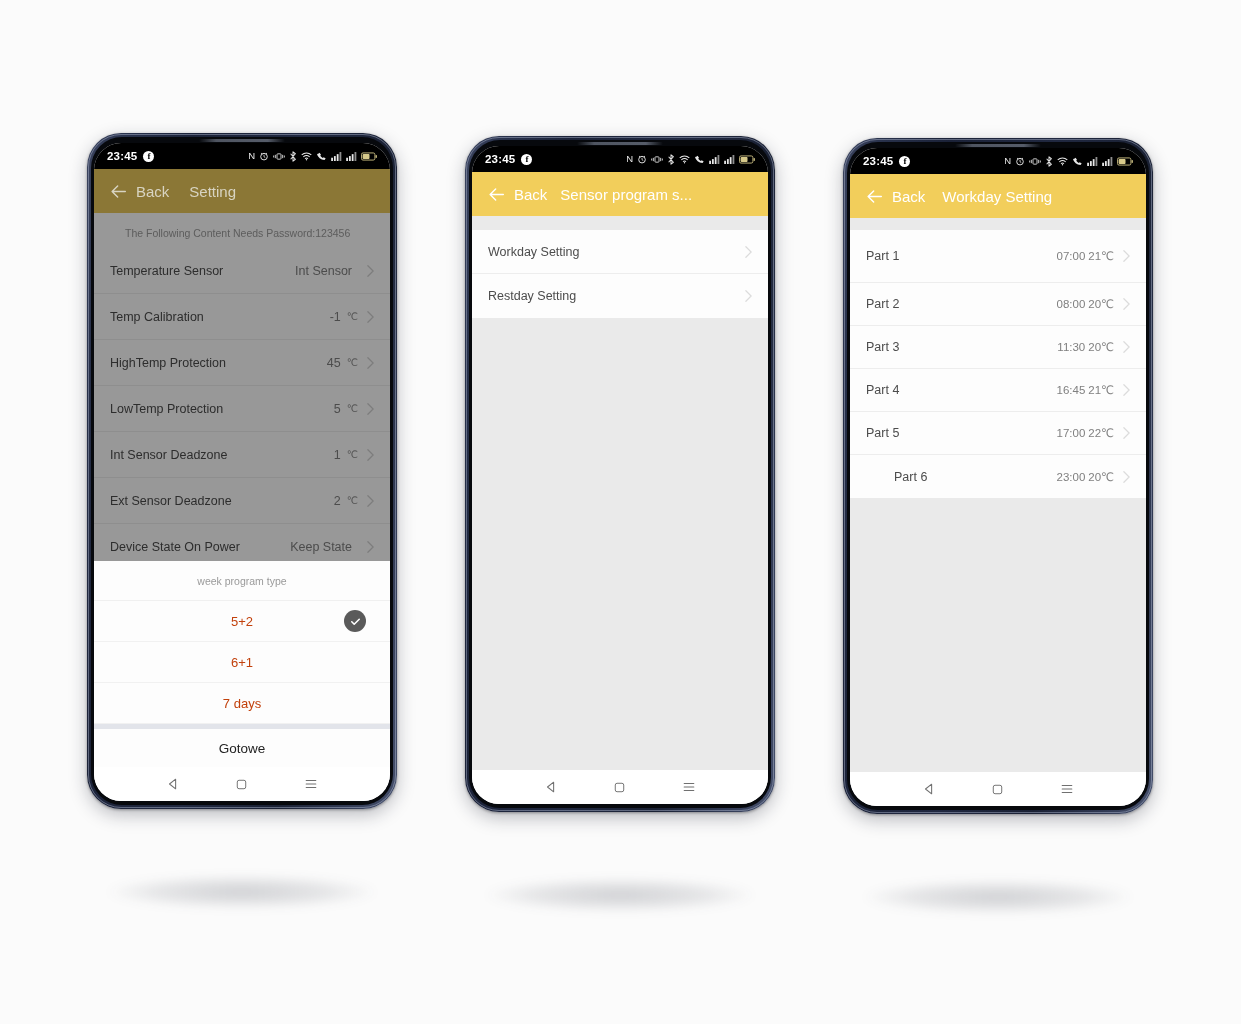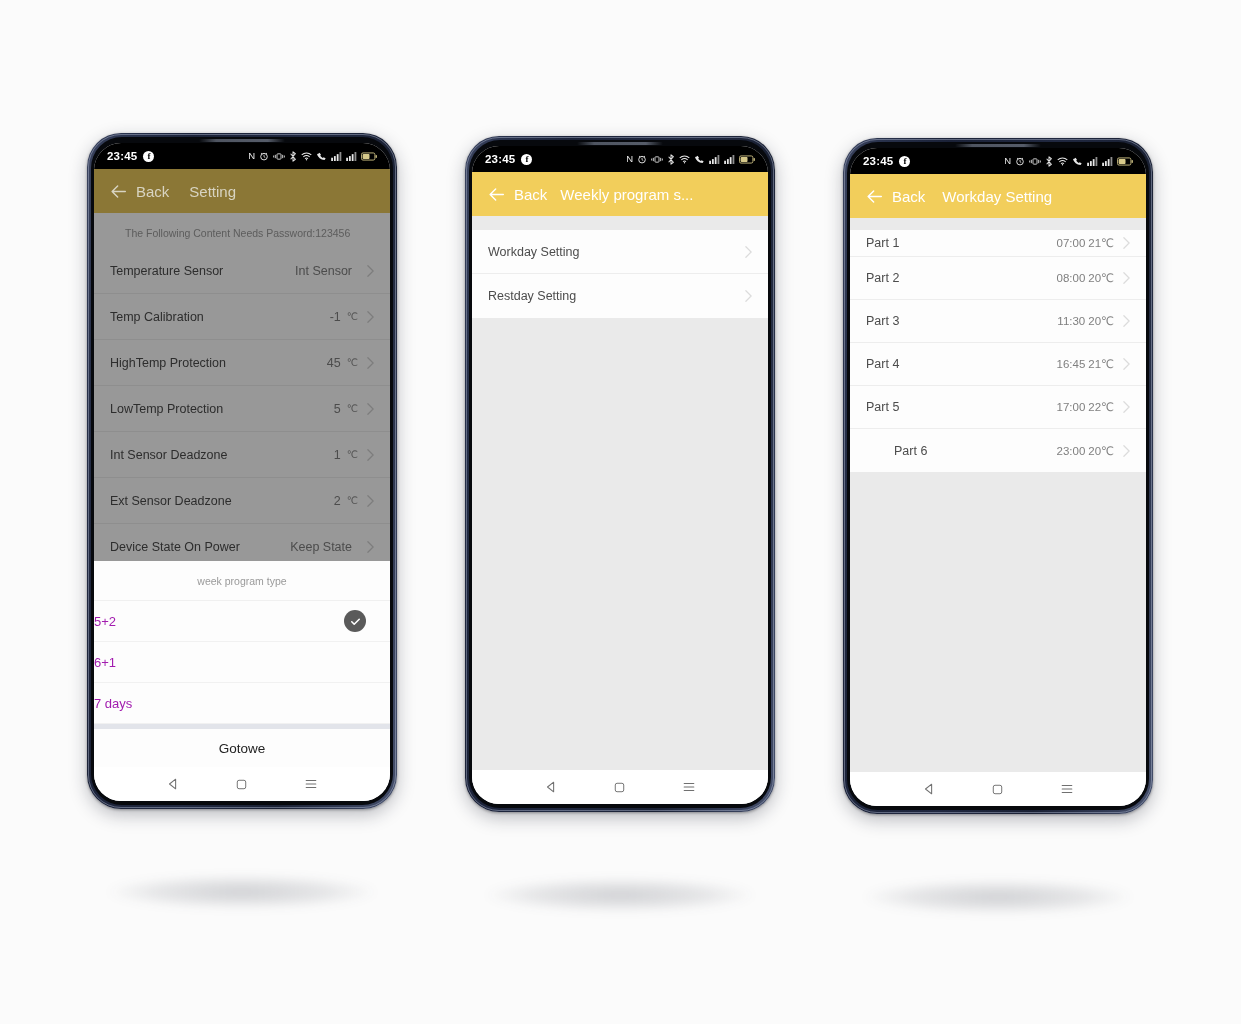--- a/index.html
+++ b/index.html
@@ -109,22 +109,22 @@
   .dim{position:absolute;inset:0;background:rgba(0,0,0,.40);z-index:5;}
   .sheet{
     position:absolute;left:0;right:0;bottom:0;z-index:6;
     background:#fdfdfd;
   }
   .sheet-title{
     text-align:center;font-size:10.5px;color:#9a9a9a;
     padding:14px 0 13px;border-bottom:1px solid #f0f0f0;
   }
   .opt{
-    position:relative;height:40px;display:flex;align-items:center;justify-content:flex-start;
-    border-bottom:1px solid #f1f1f1;font-size:13px;color:#a21caf;
+    position:relative;height:40px;display:flex;align-items:center;justify-content:center;
+    border-bottom:1px solid #f1f1f1;font-size:13px;color:#c2410c;
   }
   .check{
     position:absolute;right:24px;top:50%;transform:translateY(-50%);
     width:22px;height:22px;border-radius:50%;background:#5a5a5a;
     display:flex;align-items:center;justify-content:center;
   }
   .sheet-sep{height:5px;background:#e2e4ea;}
   .sheet-done{
     height:38px;display:flex;align-items:center;justify-content:center;
     font-size:13.5px;color:#232323;background:#fdfdfd;
@@ -365,21 +365,21 @@
             </div>
           </div>
 
           <div class="appbar" style="background:#f2ce5b;">
             <div class="back">
               <svg class="arrow" viewBox="0 0 20 20">
                   <path d="M18 10H3M9 3.5 2.5 10 9 16.5" fill="none" stroke="#ffffff" stroke-width="1.7" stroke-linecap="round" stroke-linejoin="round"></path>
                 </svg>
               <span class="back-label">Back</span>
             </div>
-            <span class="title" style="margin-left:13px;">Weekly program s...</span>
+            <span class="title" style="margin-left:13px;">Sensor program s...</span>
           </div>
 
           <div class="content">
             <div style="height:14px;"></div>
             <div class="list">
               <div class="row" style="height:44px;">
                 <span class="label">Workday Setting</span>
                 <svg class="chev" viewBox="0 0 10 16">
                     <path d="M2 2l6 6-6 6" fill="none" stroke="#b3b3b3" stroke-width="1.4" stroke-linecap="round"></path>
                   </svg>
@@ -471,21 +471,21 @@
                   <path d="M18 10H3M9 3.5 2.5 10 9 16.5" fill="none" stroke="#ffffff" stroke-width="1.7" stroke-linecap="round" stroke-linejoin="round"></path>
                 </svg>
               <span class="back-label">Back</span>
             </div>
             <span class="title" style="margin-left:17px;">Workday Setting</span>
           </div>
 
           <div class="content">
             <div style="height:12px;"></div>
             <div class="list">
-              <div class="row" style="height:27px;">
+              <div class="row" style="height:53px;">
                 <span class="label">Part 1</span>
                 <span class="val2">07:00</span>
                 <span class="val2">21℃</span>
                 <svg class="chev" viewBox="0 0 10 16">
                     <path d="M2 2l6 6-6 6" fill="none" stroke="#b3b3b3" stroke-width="1.4" stroke-linecap="round"></path>
                   </svg>
               </div>
               <div class="row" style="height:43px;">
                 <span class="label">Part 2</span>
                 <span class="val2">08:00</span>

